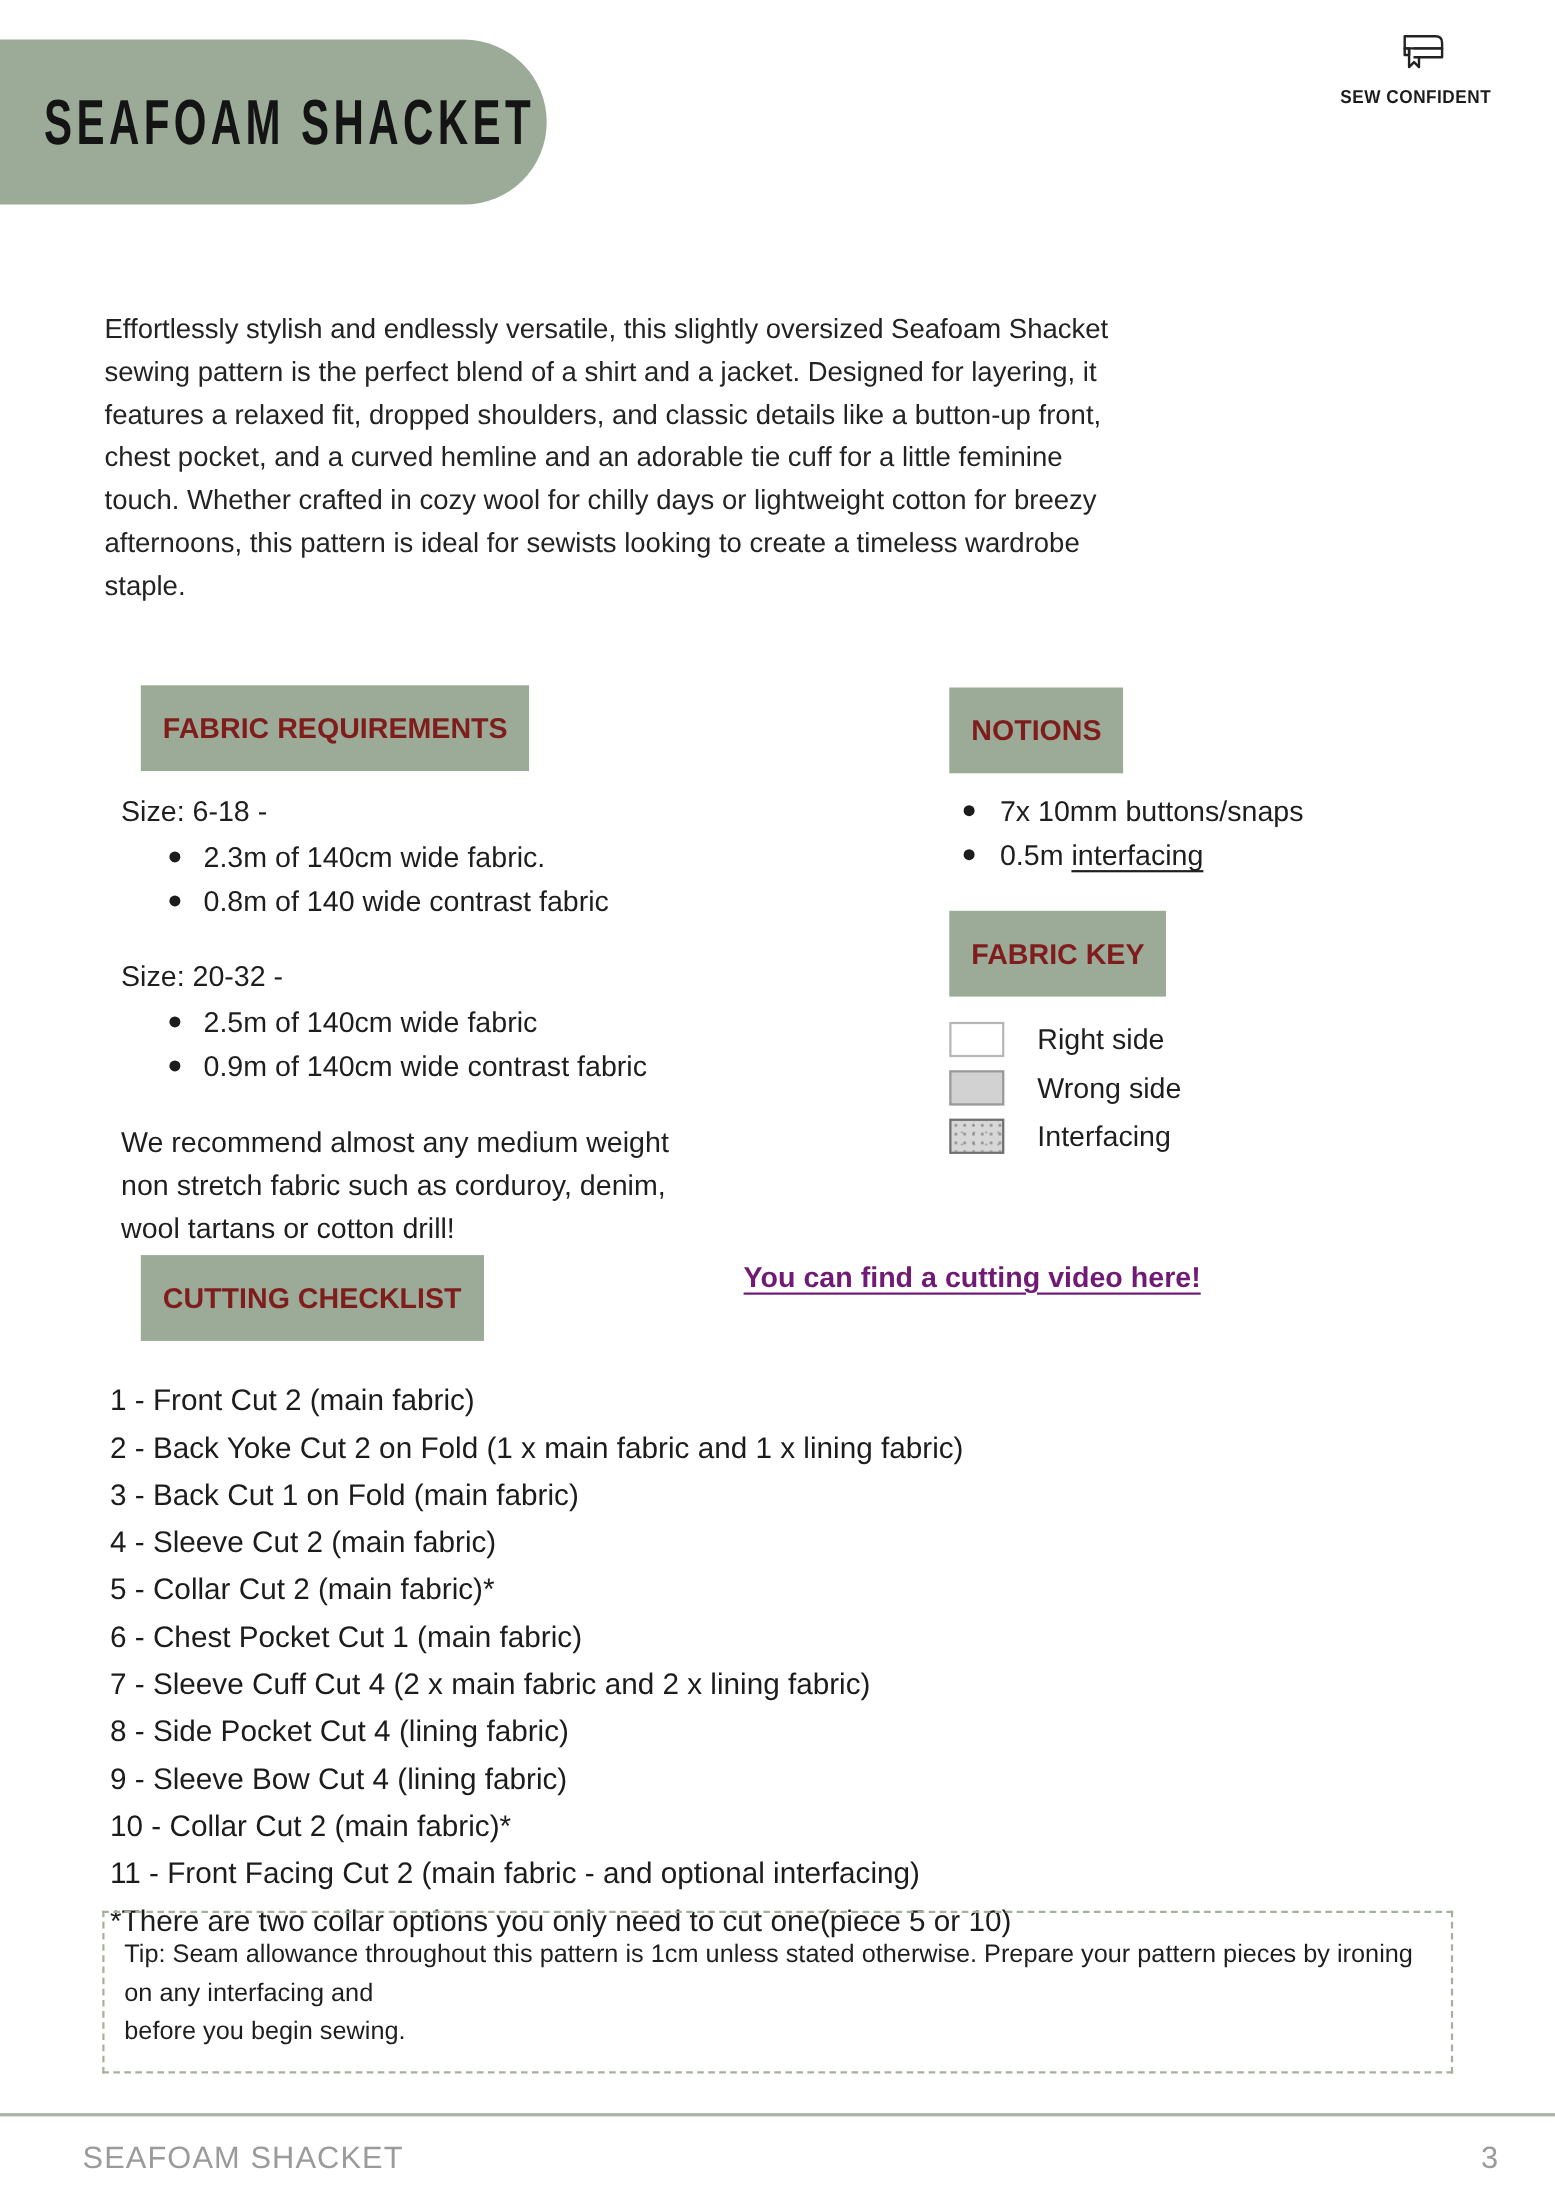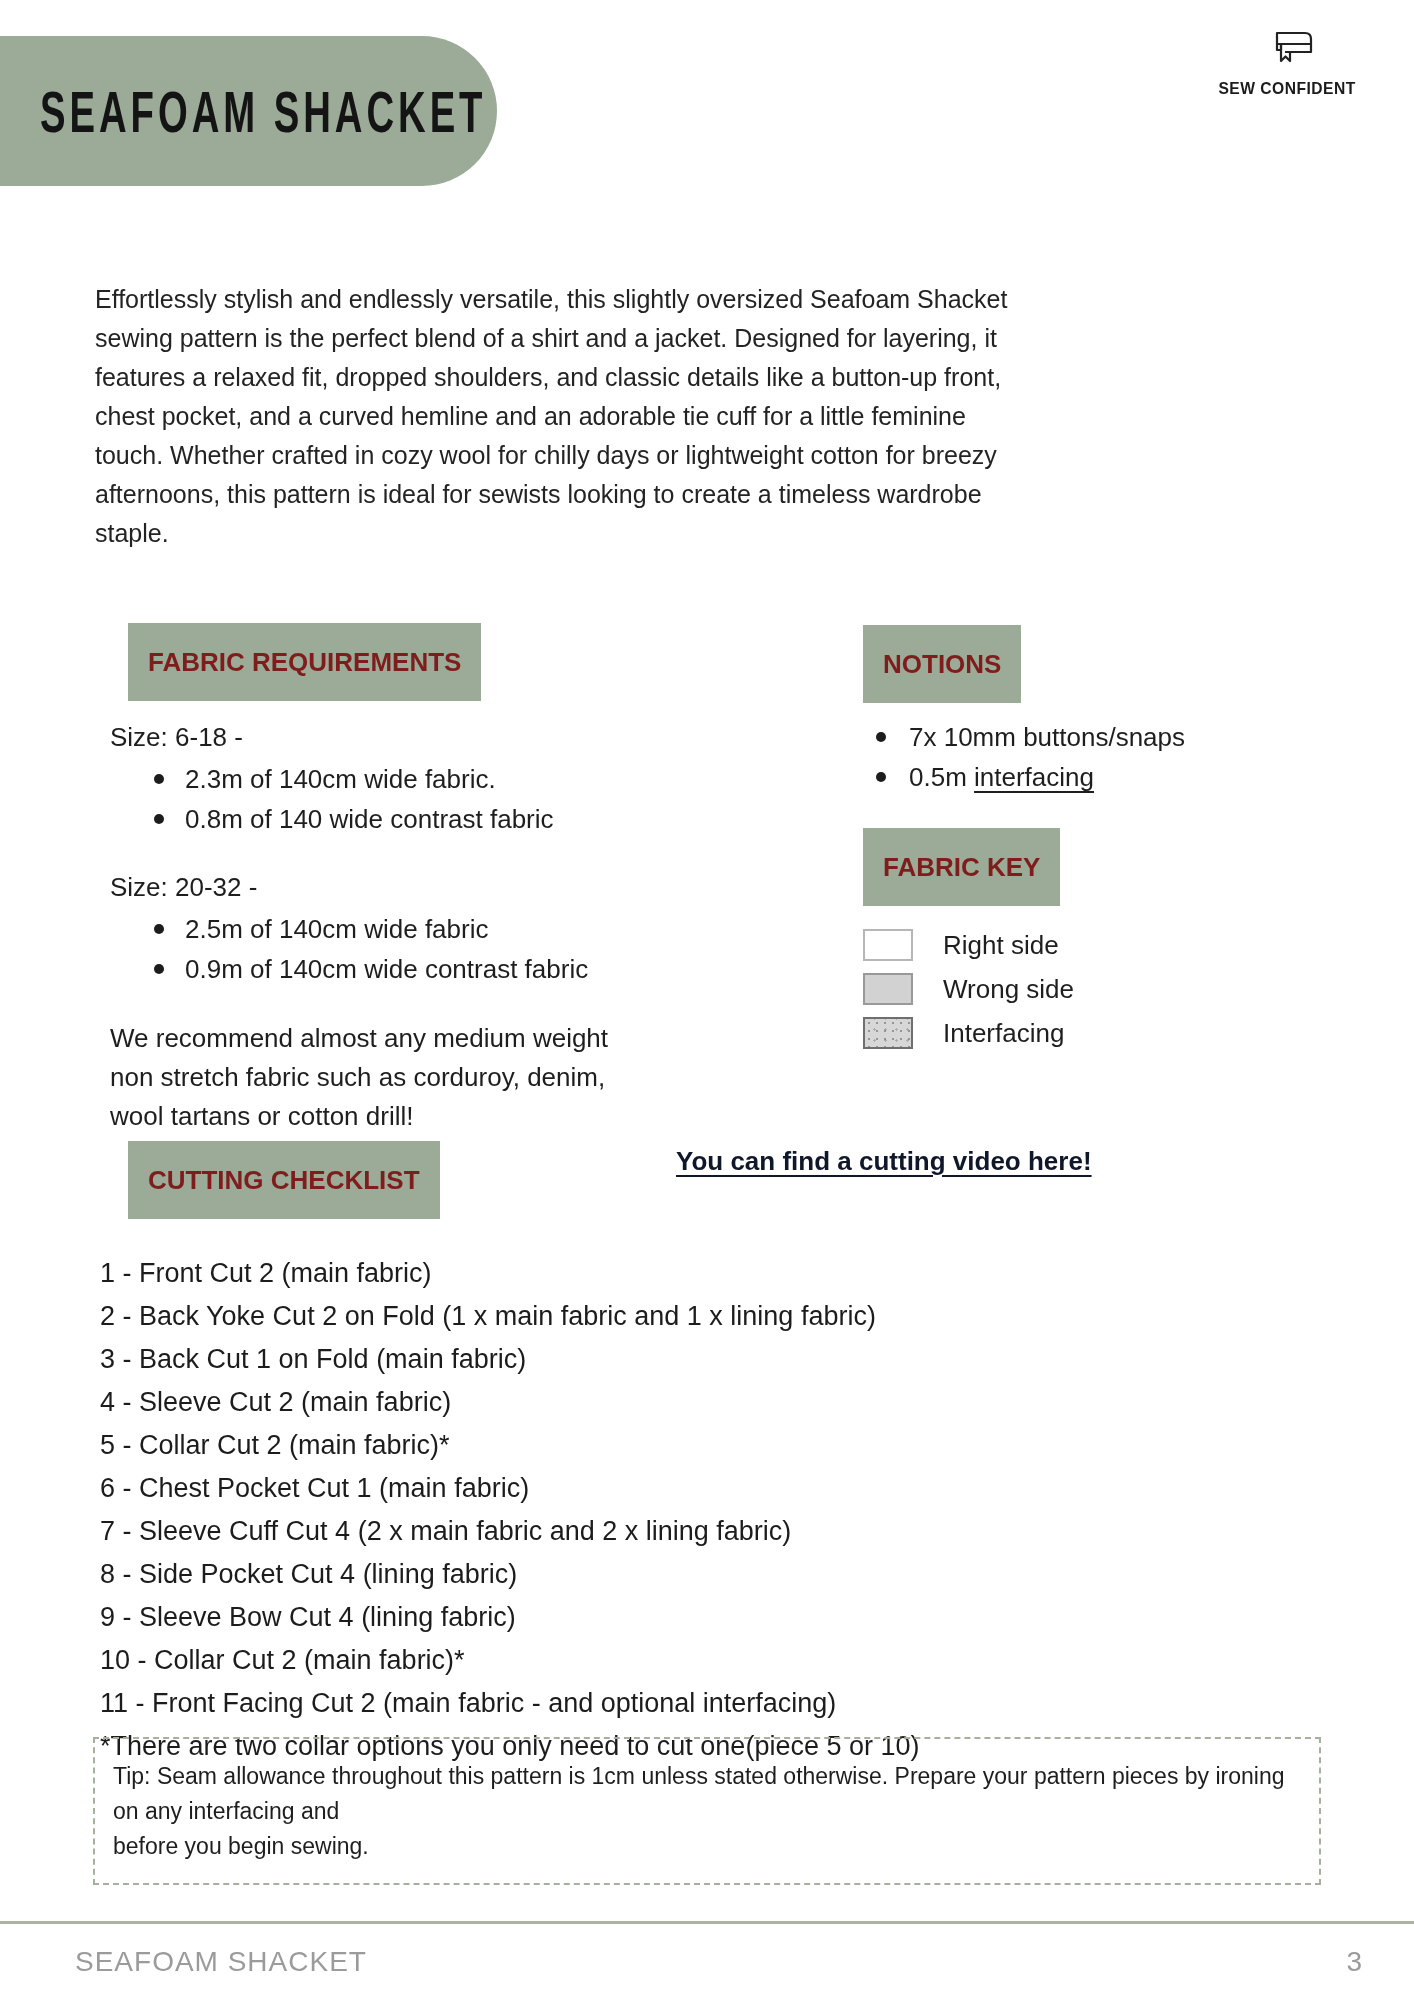--- a/index.html
+++ b/index.html
@@ -62,21 +62,21 @@
     background-image:
       radial-gradient(rgba(95,95,95,.55) 1.2px, transparent 1.4px),
       radial-gradient(rgba(120,120,120,.45) 1px, transparent 1.2px);
     background-size:8px 8px,11px 11px;background-position:0 0,4px 5px;
   }
   .key-label{font-size:26px;color:#1e1e1e;margin-left:30px;}
   
   .cutting-badge{position:absolute;left:128px;top:1141px;}
   .video-link{
     position:absolute;left:676px;top:1146px;
-    font-size:26px;font-weight:700;color:#0f172a;
+    font-size:26px;font-weight:700;color:#701a75;
   }
   .checklist{position:absolute;left:100px;top:1212px;width:1240px;margin-top:40px;}
   .checklist .row{font-size:27px;line-height:43px;color:#1c1c1c;}
   
   .tip-box{
     position:absolute;left:93px;top:1737px;width:1228px;height:148px;
     border:2px dashed #a5b19e;box-sizing:border-box;
     padding:20px 18px;font-size:23px;line-height:35px;color:#1e1e1e;
   }
   

